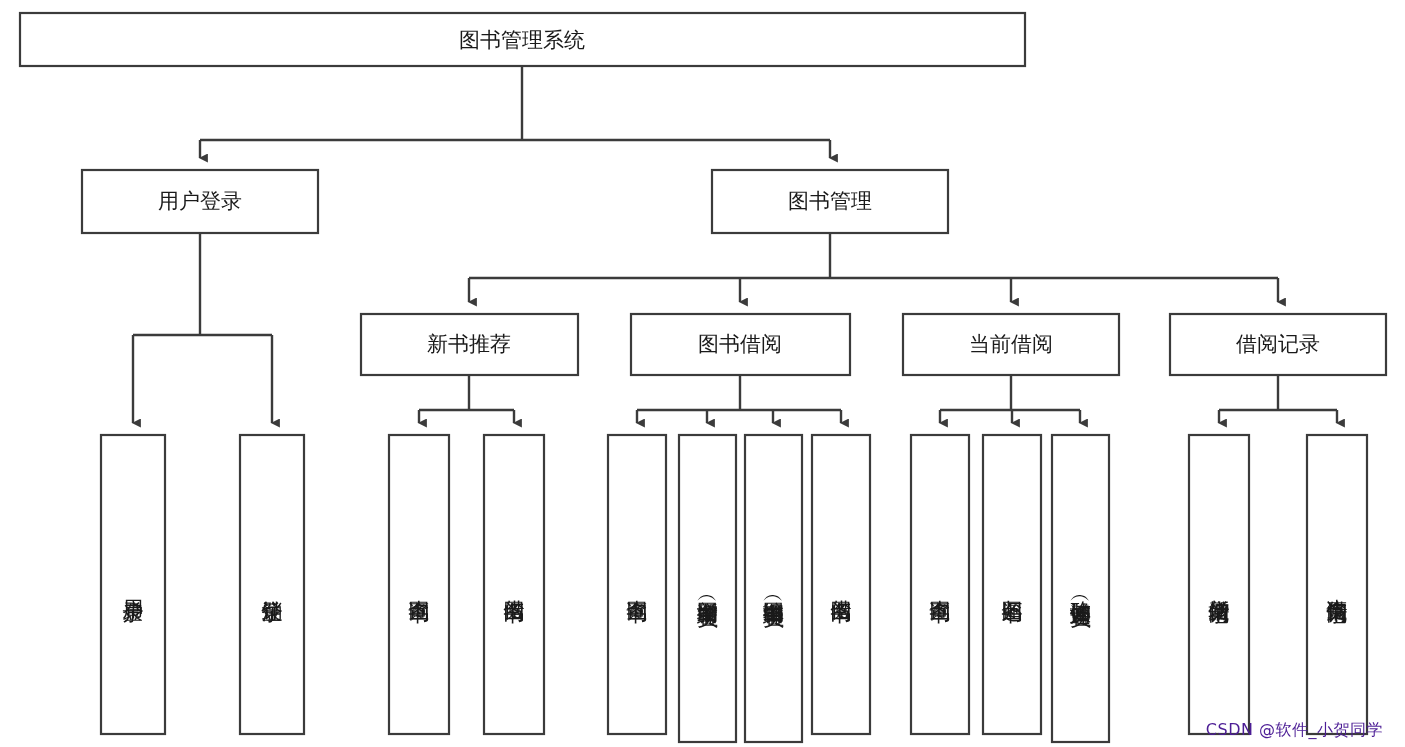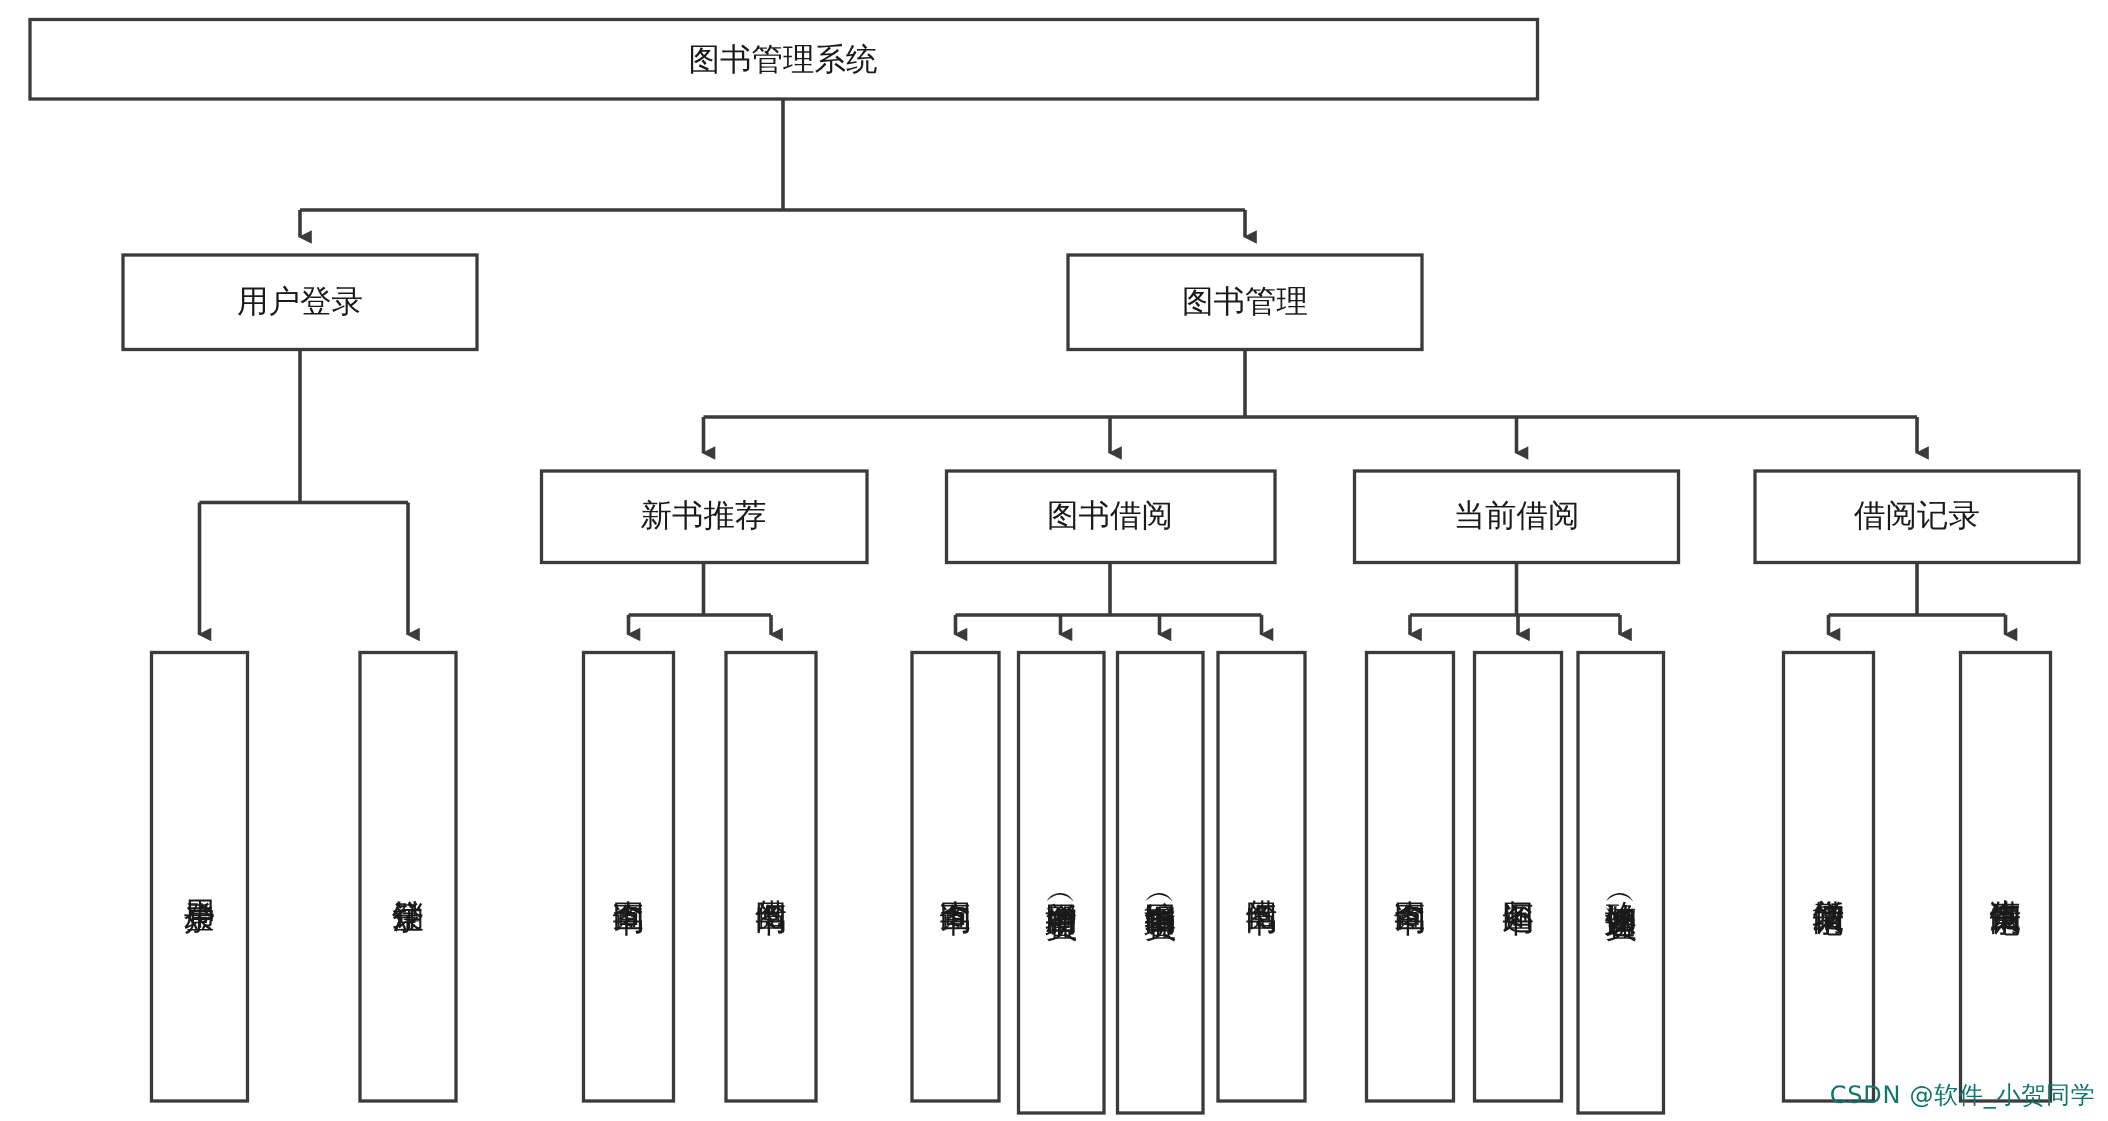--- a/index.html
+++ b/index.html
@@ -42,25 +42,25 @@
   .edge {
     stroke: #3b3b3b;
     stroke-width: 2.4;
     fill: none;
   }
   .arrowhead {
     fill: #3b3b3b;
   }
   .watermark {
     position: absolute;
-    right: 8px;
+    right: 22px;
     bottom: 6px;
     font-family: "DejaVu Sans", "Liberation Sans", sans-serif;
     font-size: 16px;
-    color: #0f766e;
+    color: #4c1d95;
     white-space: nowrap;
     letter-spacing: 0.5px;
   }
 </style>
 </head>
 <body>
 
 <svg id="diagram" viewBox="0 0 1405 747">
   <defs>
     <marker id="arrow" viewBox="0 0 12 12" refX="6" refY="10.5" markerWidth="9" markerHeight="11" orient="auto-start-reverse" markerUnits="userSpaceOnUse">

